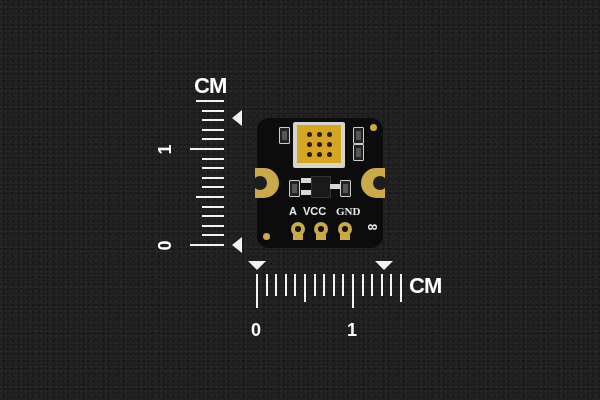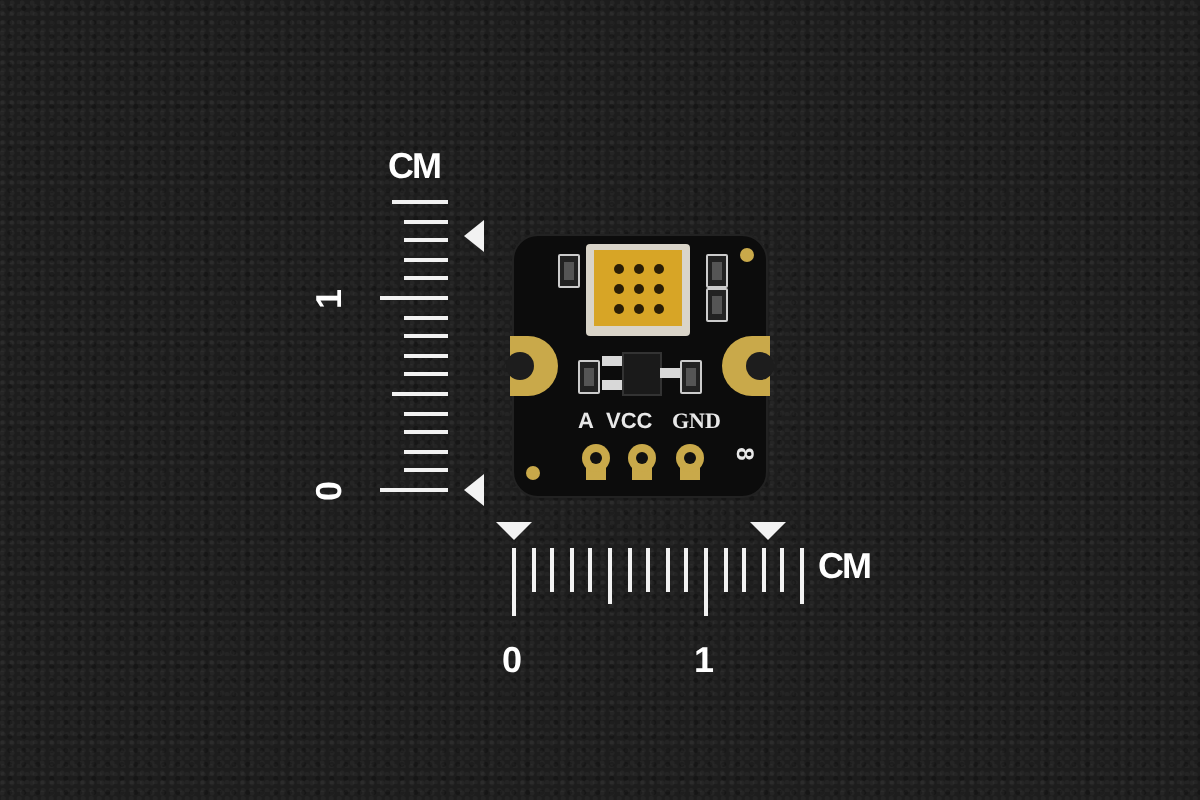--- a/index.html
+++ b/index.html
@@ -6,21 +6,21 @@
     body { width:600px; height:400px; overflow:hidden; position:relative;
       background:#1d1d1d;
       background-image:
         radial-gradient(circle at 20% 30%, rgba(255,255,255,0.035) 0 1px, transparent 1.5px),
         radial-gradient(circle at 70% 60%, rgba(0,0,0,0.25) 0 1px, transparent 1.5px),
         radial-gradient(circle at 40% 80%, rgba(255,255,255,0.03) 0 1px, transparent 1.5px);
       background-size: 5px 5px, 7px 7px, 4px 4px;
       font-family: "Liberation Sans", sans-serif; }
     .abs { position:absolute; }
     .label { color:#fff; font-weight:bold; }
-    .cm { font-size:18px; letter-spacing:-1px; }
+    .cm { font-size:22px; letter-spacing:-1px; }
     .num { font-size:18px; }
     .tick-h { position:absolute; background:#f2f2f2; height:2px; }
     .tick-v { position:absolute; background:#f2f2f2; width:2px; }
     .tri-left { width:0; height:0; border-top:8px solid transparent; border-bottom:8px solid transparent; border-right:10px solid #f2f2f2; }
     .tri-down { width:0; height:0; border-left:9px solid transparent; border-right:9px solid transparent; border-top:9px solid #f2f2f2; }
     .board { left:257px; top:118px; width:126px; height:130px; background:#0c0c0c; border-radius:12px;
       box-shadow: 0 0 0 1px #222; }
     .pad-half { position:absolute; width:24px; height:30px; background:#c9a94a; }
     .pad-hole { position:absolute; width:14px; height:14px; background:#1d1d1d; border-radius:50%; }
     .sensor { position:absolute; left:36px; top:4px; width:52px; height:46px; background:#d9d4c8; border-radius:2px; }

